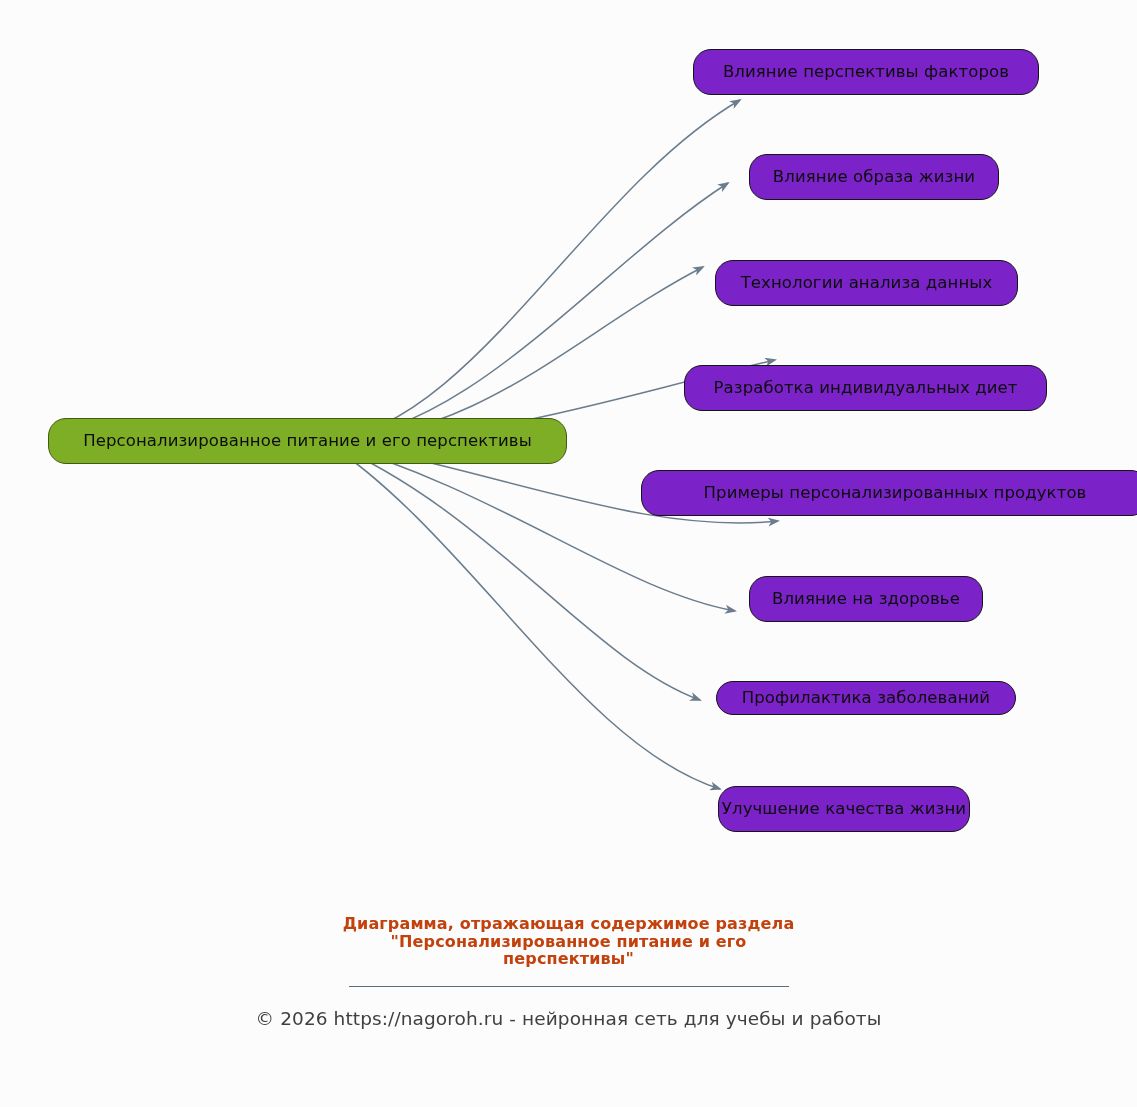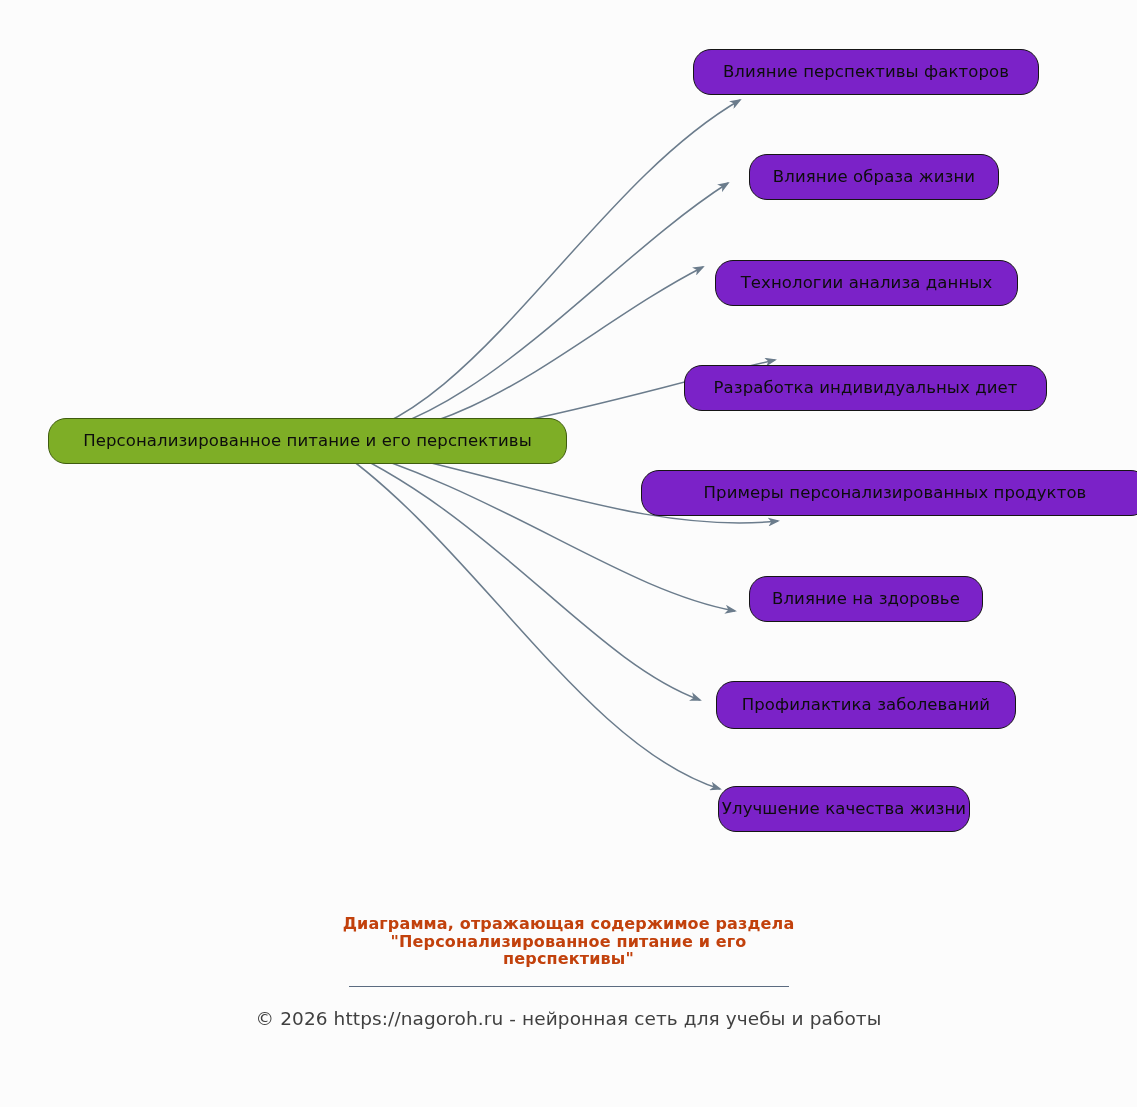--- a/index.html
+++ b/index.html
@@ -121,21 +121,21 @@
       </div>
       <div class="node node-branch" style="left: 684px; top: 365px; width: 363px; height: 46px;">
         <span>Разработка индивидуальных диет</span>
       </div>
       <div class="node node-branch" style="left: 641px; top: 470px; width: 508px; height: 46px;">
         <span>Примеры персонализированных продуктов</span>
       </div>
       <div class="node node-branch" style="left: 749px; top: 576px; width: 234px; height: 46px;">
         <span>Влияние на здоровье</span>
       </div>
-      <div class="node node-branch" style="left: 716px; top: 681px; width: 300px; height: 48px;">
+      <div class="node node-branch" style="left: 716px; top: 681px; width: 300px; height: 34px;">
         <span>Профилактика заболеваний</span>
       </div>
       <div class="node node-branch" style="left: 718px; top: 786px; width: 252px; height: 46px;">
         <span>Улучшение качества жизни</span>
       </div>
     </div>
 
   <div class="caption-block">
     <div class="caption-line">Диаграмма, отражающая содержимое раздела</div>
     <div class="caption-line">"Персонализированное питание и его</div>

